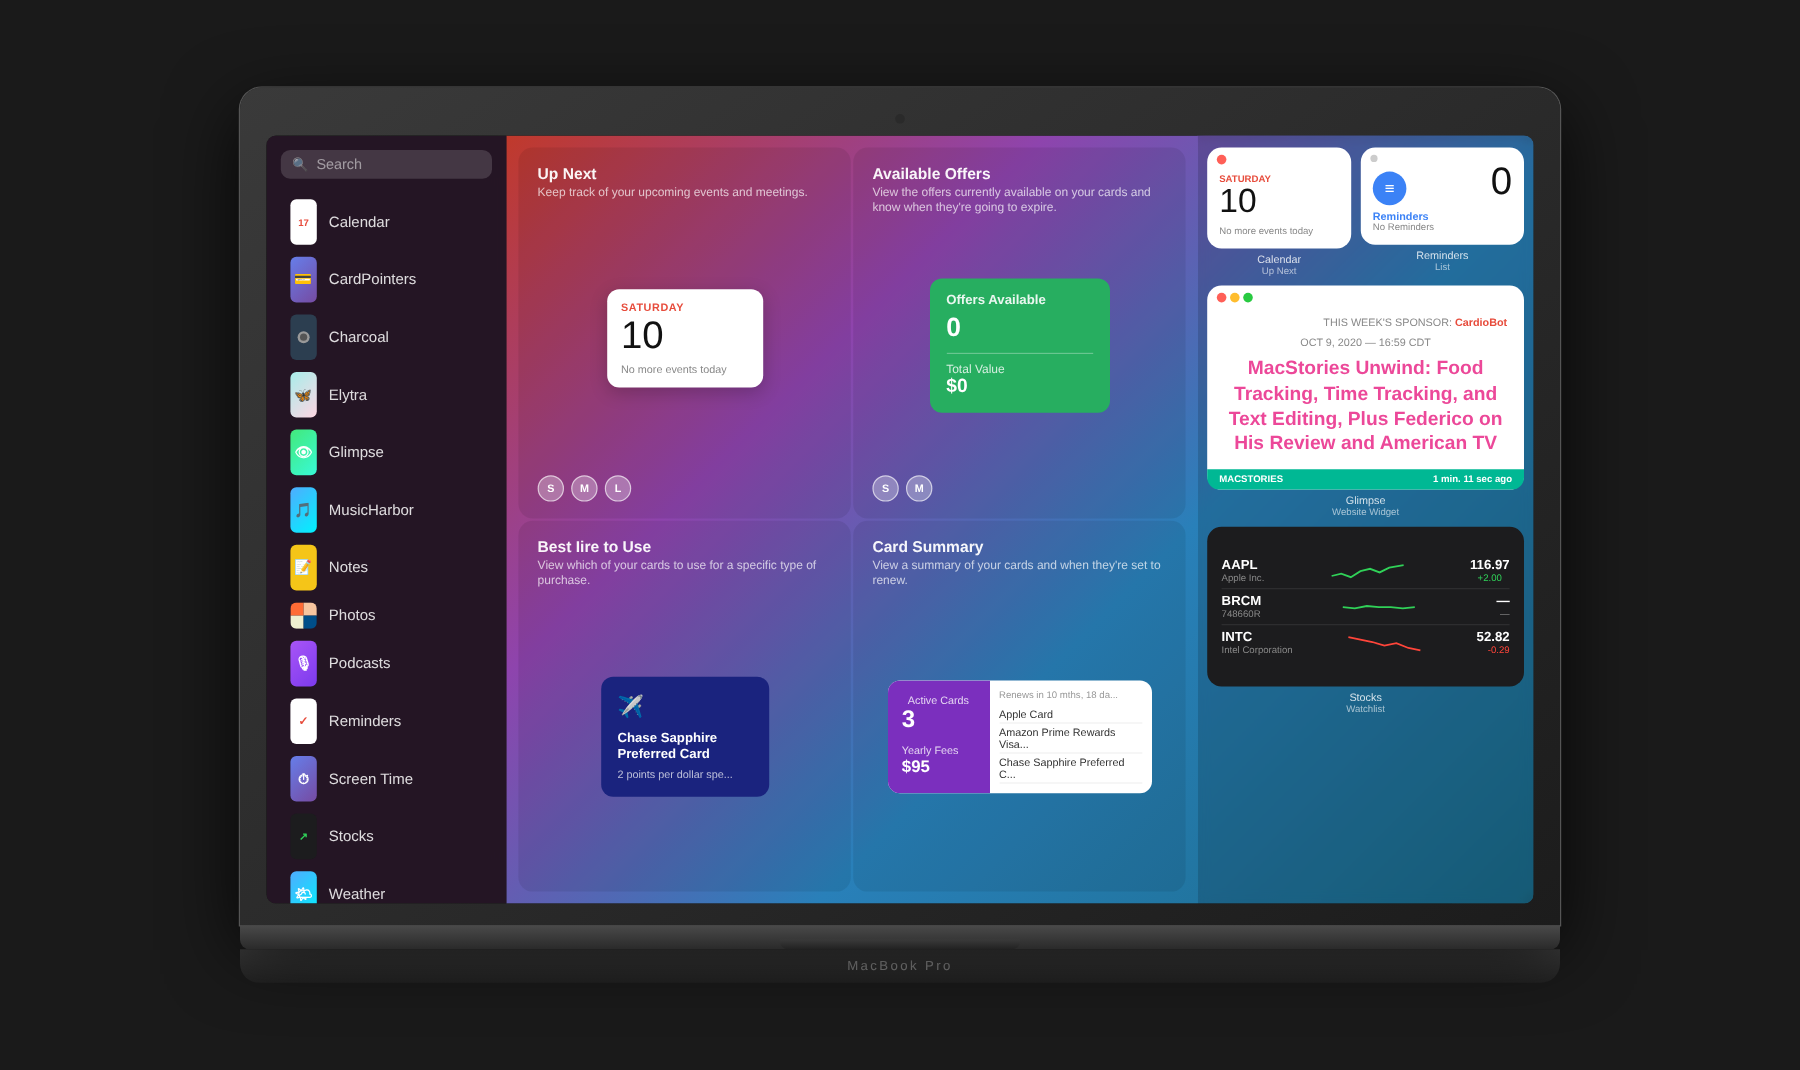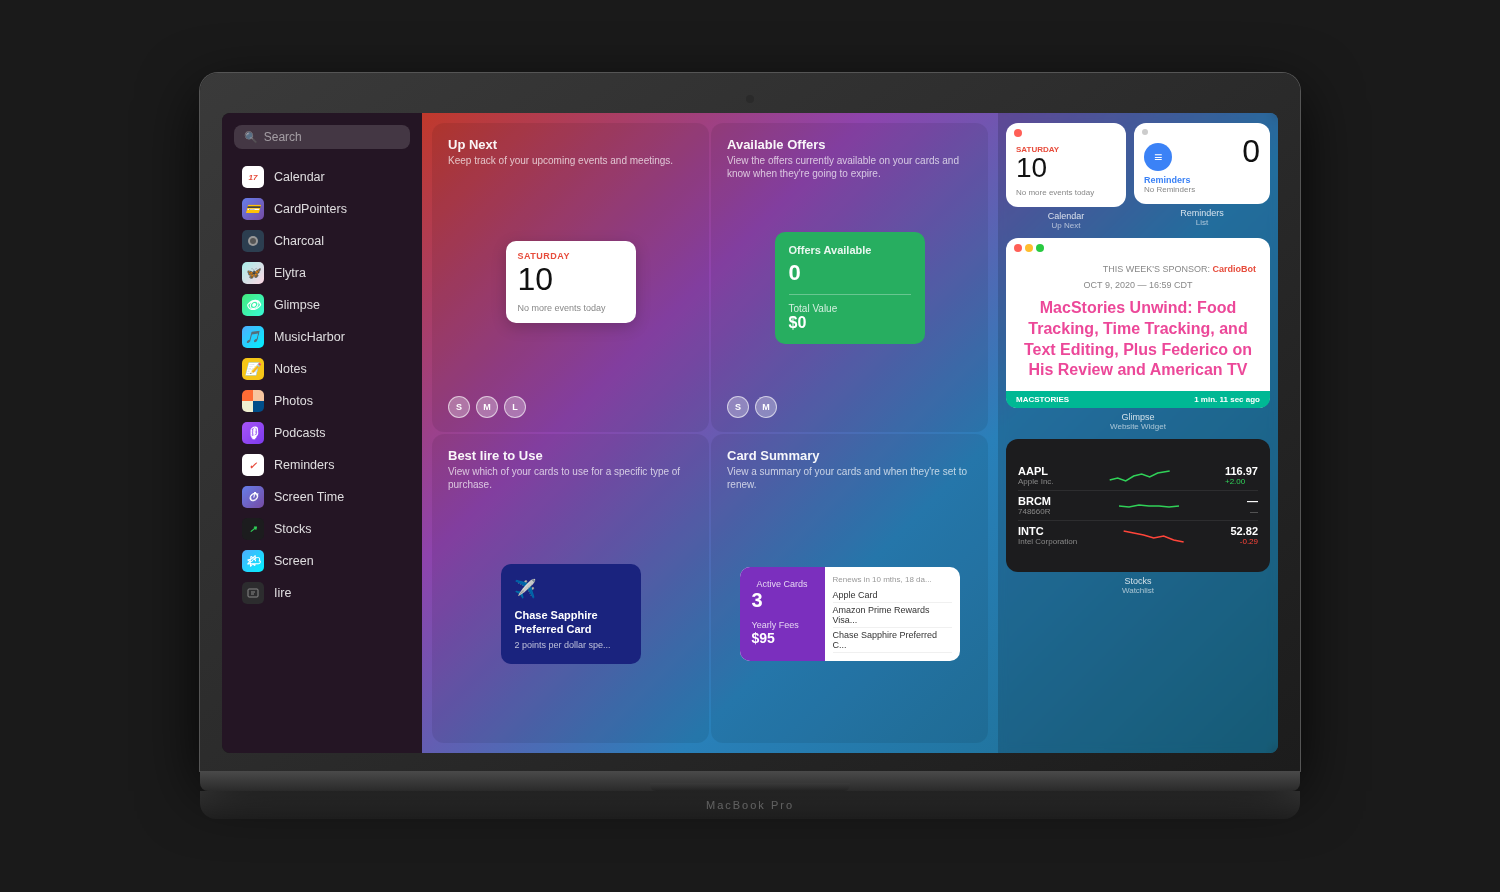--- a/index.html
+++ b/index.html
@@ -91,30 +91,29 @@
       display: flex;
       align-items: center;
       gap: 10px;
       padding: 5px 16px;
       cursor: pointer;
       border-radius: 6px;
       margin: 0 4px;
     }
 
     .app-icon {
-      width: 22px; height: 22px;
+      width: 22px; height: 38px;
       border-radius: 5px;
       display: flex;
       align-items: center;
       justify-content: center;
       font-size: 12px;
       flex-shrink: 0;
       color: white;
       font-weight: bold;
-      font-style: italic;
     }
 
     .icon-calendar { background: white; color: #e74c3c; font-size: 9px; font-weight: bold; }
     .icon-cardpointers { background: linear-gradient(135deg, #667eea, #764ba2); }
     .icon-charcoal { background: #2c3e50; }
     .icon-clock { background: linear-gradient(135deg, #f5f7fa, #c3cfe2); color: #333; }
     .icon-elytra { background: linear-gradient(135deg, #a8edea, #fed6e3); color: #333; }
     .icon-glimpse { background: linear-gradient(135deg, #43e97b, #38f9d7); color: #fff; }
     .icon-musicharbor { background: linear-gradient(135deg, #4facfe, #00f2fe); }
     .icon-notes { background: #f5c518; color: #333; }
@@ -382,21 +381,21 @@
     .stock-ticker { font-size: 11px; color: white; font-weight: 700; }
     .stock-name { font-size: 8px; color: #888; }
 
     .stock-sparkline {
       flex: 1;
       margin: 0 10px;
       height: 20px;
     }
 
     .stock-price { font-size: 11px; color: white; font-weight: 600; text-align: right; }
-    .stock-change-up { font-size: 8px; color: #30d158; text-align: left; }
+    .stock-change-up { font-size: 8px; color: #30d158; text-align: center; }
     .stock-change-down { font-size: 8px; color: #ff453a; text-align: right; }
     .stock-change-neutral { font-size: 8px; color: #888; text-align: right; }
 
     
     .laptop-base {
       background: linear-gradient(180deg, #4a4a4a, #2a2a2a);
       height: 20px;
       border-radius: 0 0 8px 8px;
       position: relative;
       display: flex;
@@ -552,21 +551,21 @@
 
         <div class="sidebar-item">
           <div class="app-icon icon-stocks">
             <span style="color:#30d158;font-size:9px;">↗</span>
           </div>
           <span class="sidebar-label">Stocks</span>
         </div>
 
         <div class="sidebar-item">
           <div class="app-icon icon-weather">🌤</div>
-          <span class="sidebar-label">Screen</span>
+          <span class="sidebar-label">Weather</span>
         </div>
 
         <div class="sidebar-item">
           <div class="app-icon icon-iire">
             <svg width="14" height="14" viewBox="0 0 14 14">
                 <rect x="2" y="3" width="10" height="8" rx="1" fill="none" stroke="#888" stroke-width="1"></rect>
                 <line x1="5" y1="6" x2="9" y2="6" stroke="#888" stroke-width="1"></line>
                 <line x1="5" y1="8" x2="8" y2="8" stroke="#888" stroke-width="1"></line>
               </svg>
           </div>

